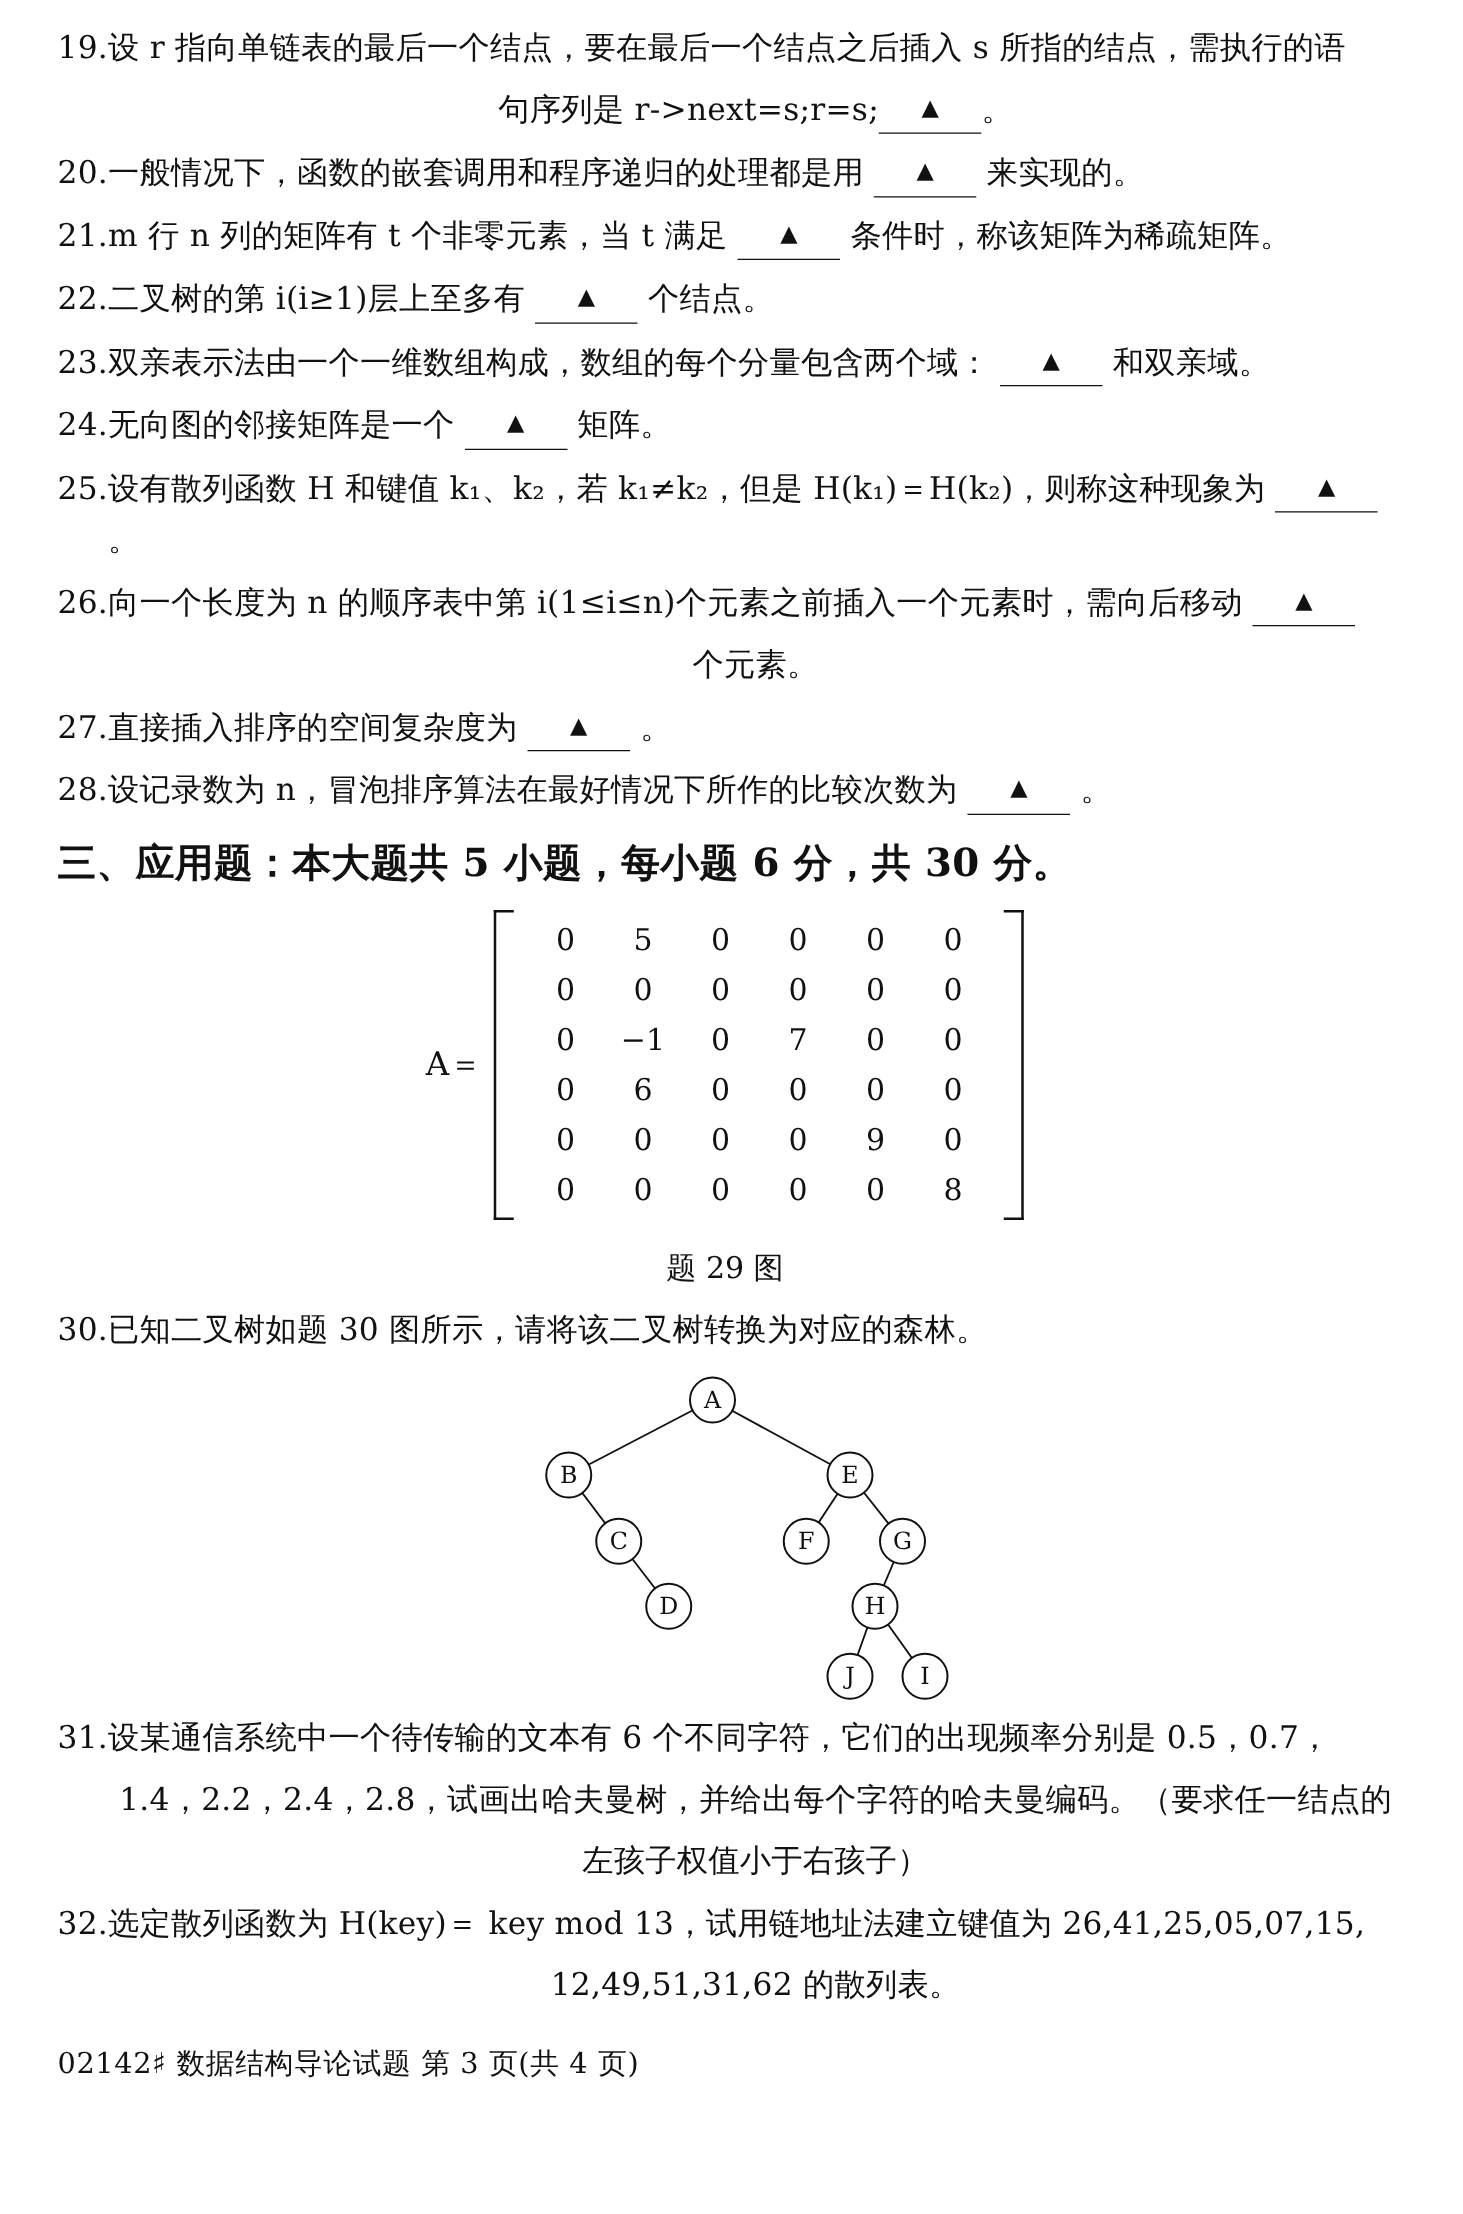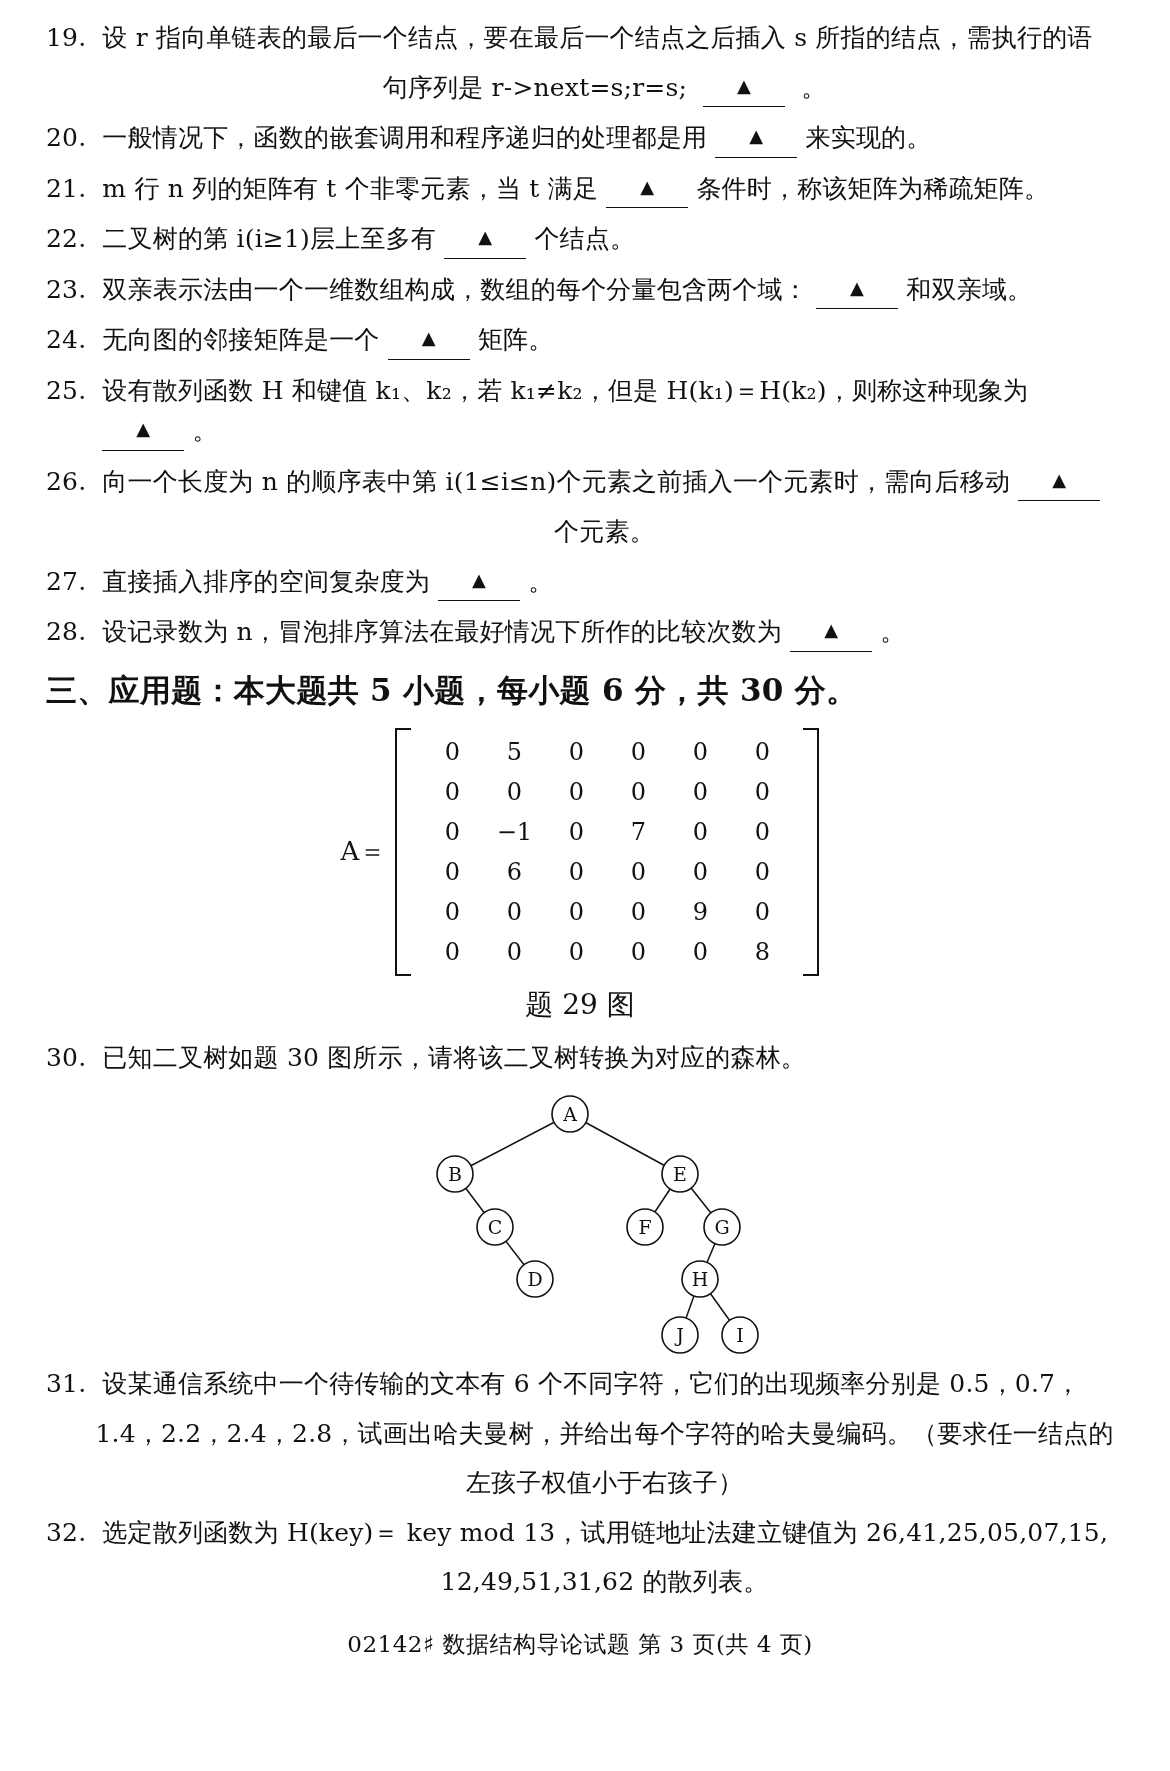--- a/index.html
+++ b/index.html
@@ -21,21 +21,20 @@
     box-sizing: border-box;
     position: relative;
   }
   .q {
     display: flex;
     align-items: flex-start;
     font-size: 25px;
     line-height: 1.62;
     margin: 0 0 9px 0;
     letter-spacing: 0.2px;
-    gap: 16px;
   }
   .q .num {
     flex: 0 0 auto;
     white-space: nowrap;
   }
   .q .body {
     flex: 1 1 auto;
   }
   .indent2 {
     text-indent: 0;
@@ -58,22 +57,22 @@
     top: -2px;
   }
   .section-head {
     font-size: 31px;
     font-weight: bold;
     margin: 16px 0 10px 0;
     letter-spacing: 0.3px;
   }
   .fig-caption {
     text-align: center;
-    font-size: 28px;
-    margin: 10px 0 14px 0;
+    font-size: 24px;
+    margin: 22px 0 14px 0;
   }
   
   .matrix-wrap {
     display: flex;
     justify-content: center;
     align-items: center;
     margin-top: 16px;
   }
   .mat-label {
     font-size: 26px;
@@ -135,21 +134,20 @@
     dominant-baseline: central;
     fill: #111;
   }
   .edge {
     stroke: #111;
     stroke-width: 1.5;
     fill: none;
   }
   
   .footer {
-    text-align: center;
     font-size: 23px;
     margin-top: 26px;
     letter-spacing: 0.5px;
   }
 </style>
 </head>
 <body>
 
 <div class="page">
 

